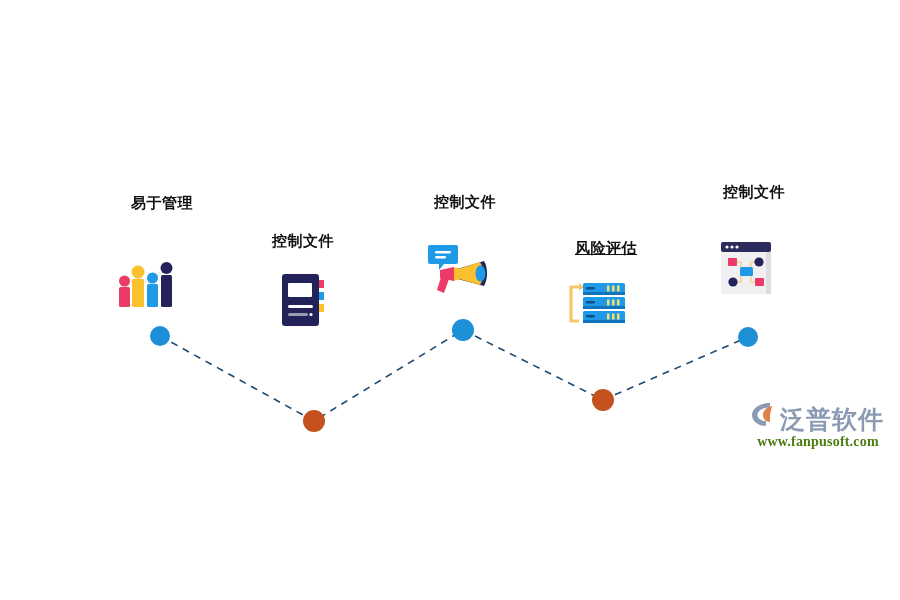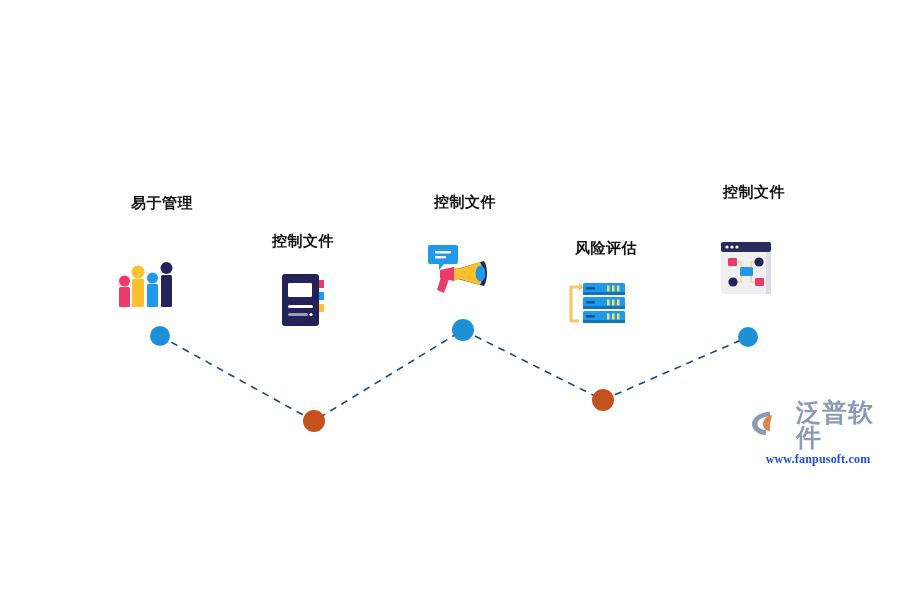--- a/index.html
+++ b/index.html
@@ -59,38 +59,38 @@
   
   #watermark {
     position: absolute;
     right: 14px;
     bottom: 18px;
     width: 136px;
     height: 58px;
   }
   #watermark .wm-row {
     display: flex;
-    align-items: center;
-    gap: 16px;
+    align-items: flex-end;
+    gap: 0;
   }
   #watermark .wm-cn {
     font-family: "DejaVu Sans", "Liberation Sans", sans-serif;
     font-size: 25px;
     font-weight: bold;
     color: #8c9bb4;
     letter-spacing: 1px;
     line-height: 1;
   }
   #watermark .wm-url {
     margin-top: 3px;
     text-align: center;
     font-family: "Liberation Serif", "DejaVu Serif", serif;
-    font-size: 12px;
+    font-size: 14px;
     font-weight: bold;
-    color: #1d4ed8;
+    color: #4d7c0f;
     letter-spacing: 0.2px;
     line-height: 1;
   }
 </style>
 </head>
 <body>
 
 <div id="stage">
 
   <svg id="connector" viewBox="0 0 900 600" xmlns="http://www.w3.org/2000/svg">
@@ -150,21 +150,21 @@
         <path d="M24 24 L30 25 L30 37 L24 38 Z" fill="#fbc02d"></path>
         <path d="M12 27 L26 24 L26 38 L12 35 Z" fill="#ec3b68"></path>
         <path d="M13 34 L21 36 L16 50 L9 47 Z" fill="#ec3b68"></path>
       </svg>
     </div>
 
     <div class="node-dot" style="left:463px; top:330px; width:22px; height:22px; background:#1e90d8;"></div>
   </div>
 
   <div class="node">
-    <div class="node-label" style="left:606px; top:240px;">风险评估</div>
+    <div class="node-label" style="left:606px; top:240px;text-decoration:underline;">风险评估</div>
 
     <div class="node-icon" style="left:595px; top:281px;">
       <svg width="64" height="46" viewBox="0 0 64 46" xmlns="http://www.w3.org/2000/svg">
         <path d="M16 6 L8 6 L8 40 L16 40" fill="none" stroke="#f3c969" stroke-width="3.2"></path>
         <path d="M16 2 L21 6 L16 10 Z" fill="#f3c969"></path>
         <rect x="20" y="2" width="42" height="12" rx="1.5" fill="#1e9ae8"></rect>
         <rect x="20" y="16" width="42" height="12" rx="1.5" fill="#1e9ae8"></rect>
         <rect x="20" y="30" width="42" height="12" rx="1.5" fill="#1e9ae8"></rect>
         <rect x="20" y="11" width="42" height="3" fill="#1273bd"></rect>
         <rect x="20" y="25" width="42" height="3" fill="#1273bd"></rect>

